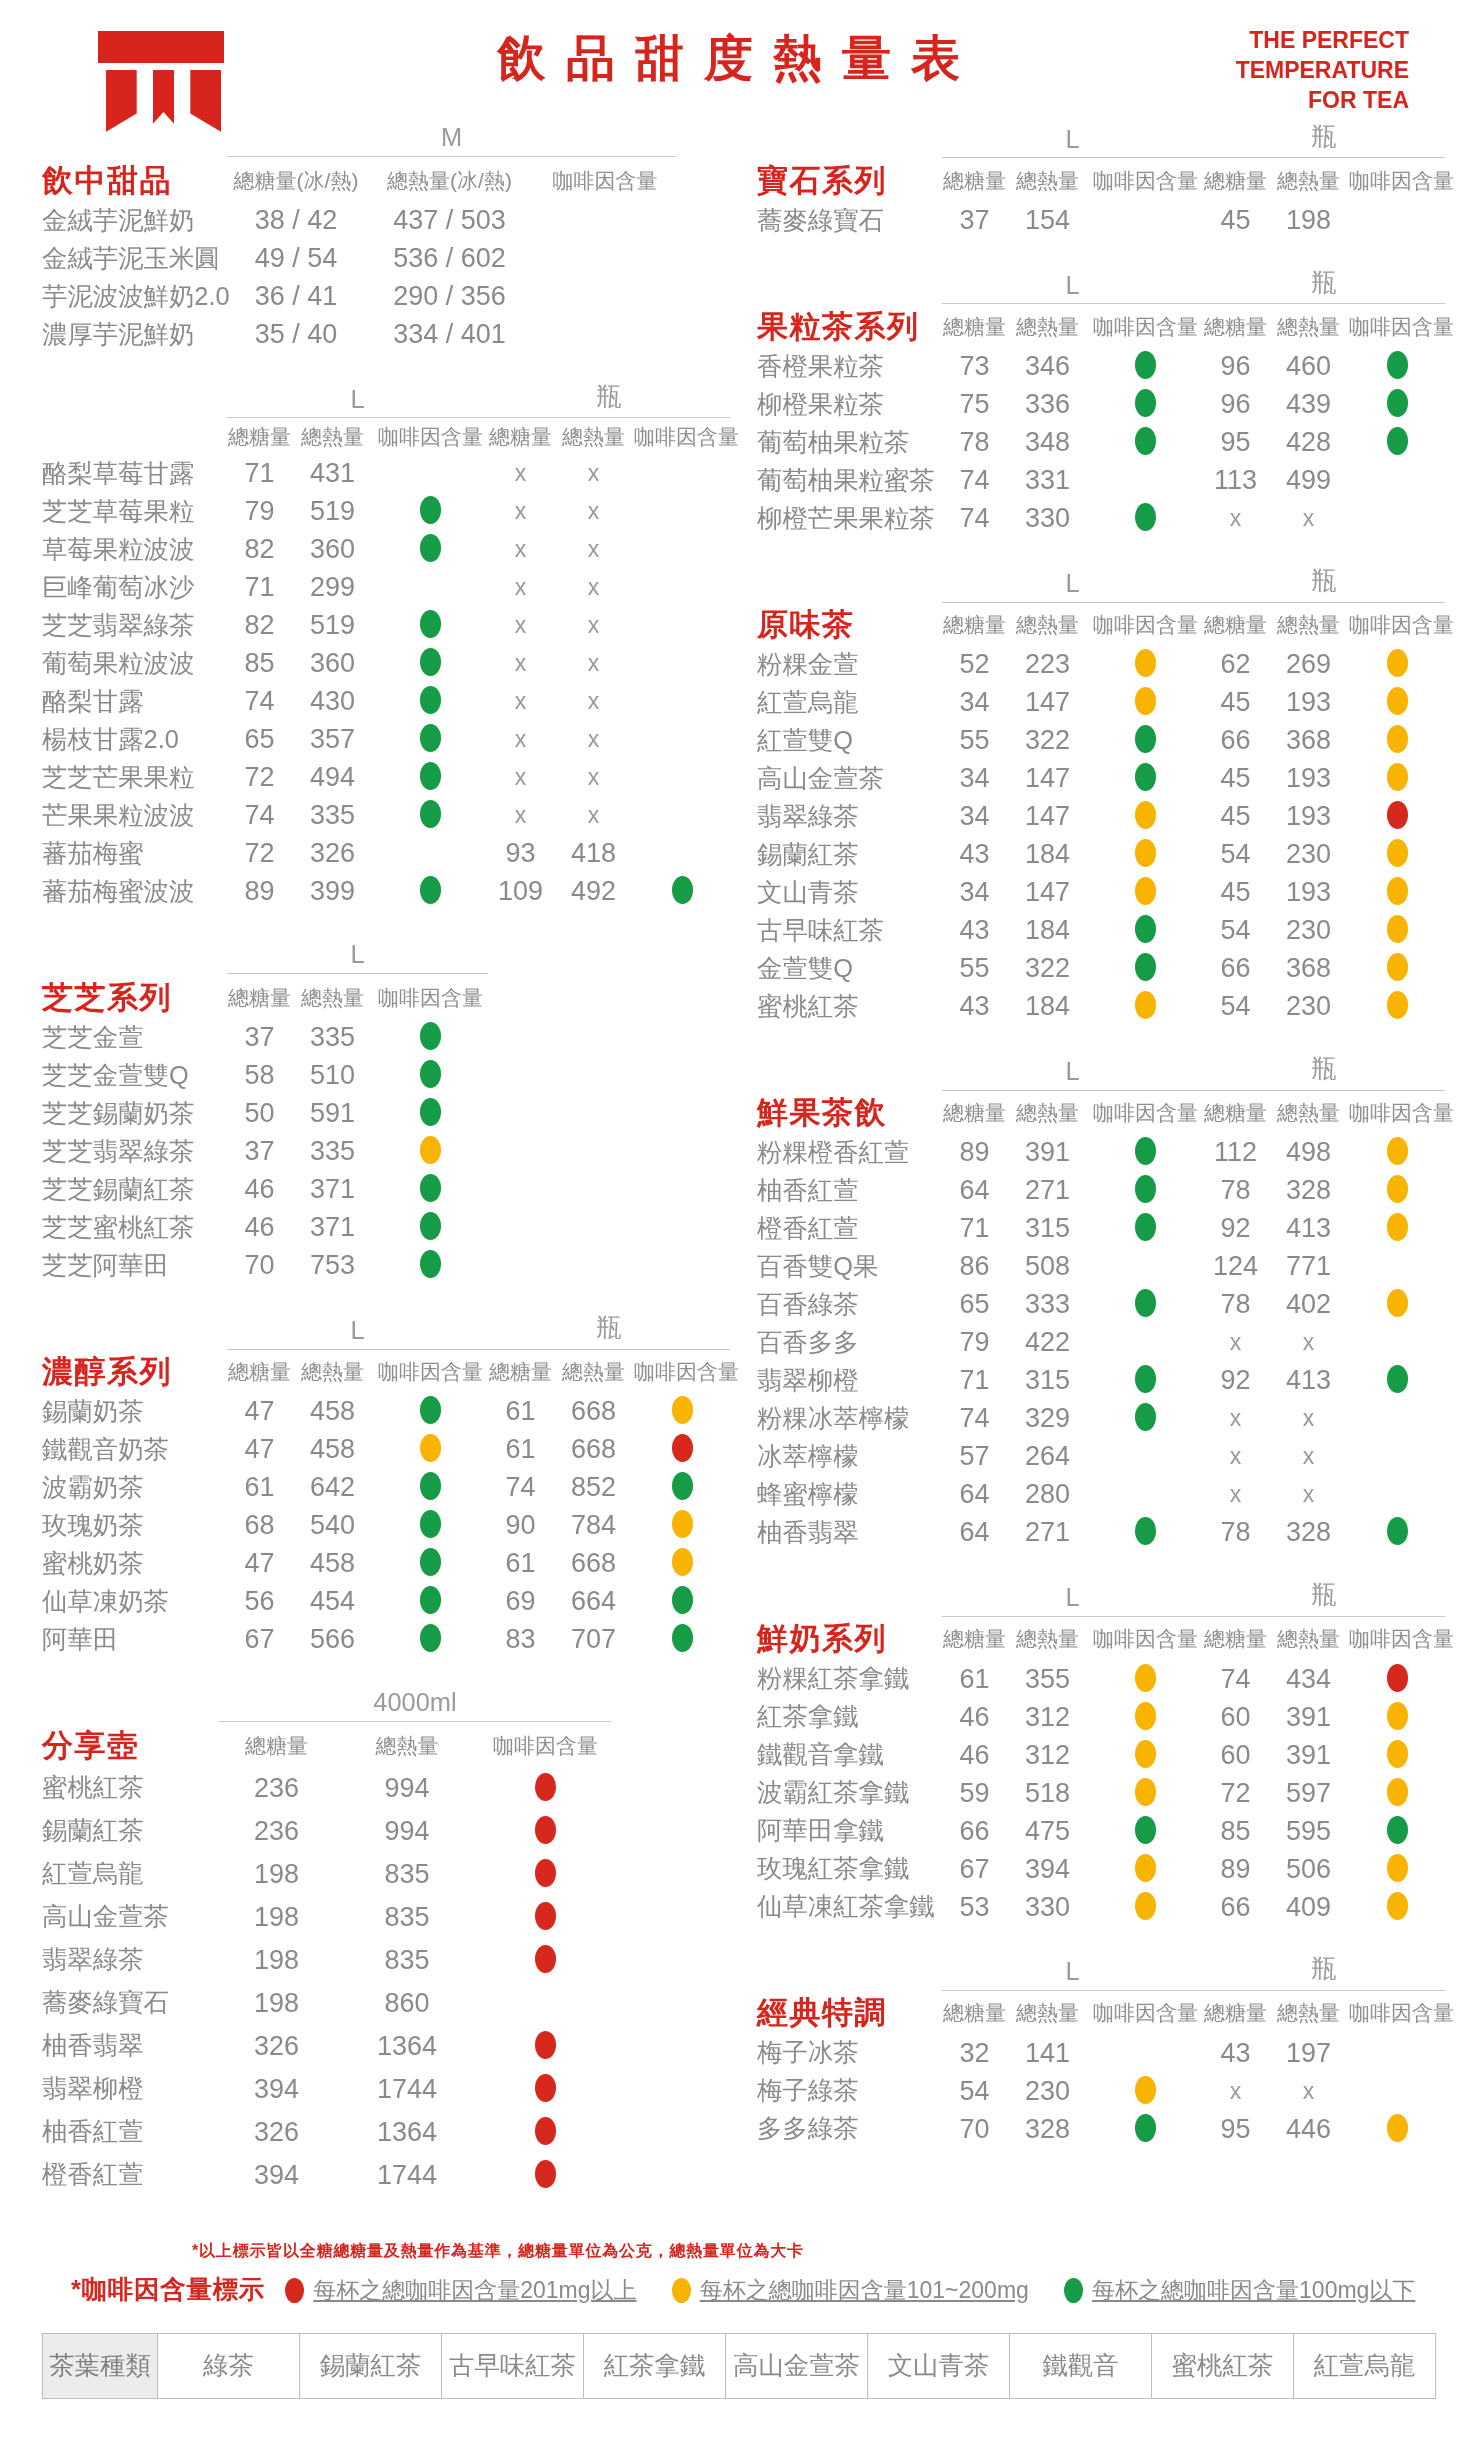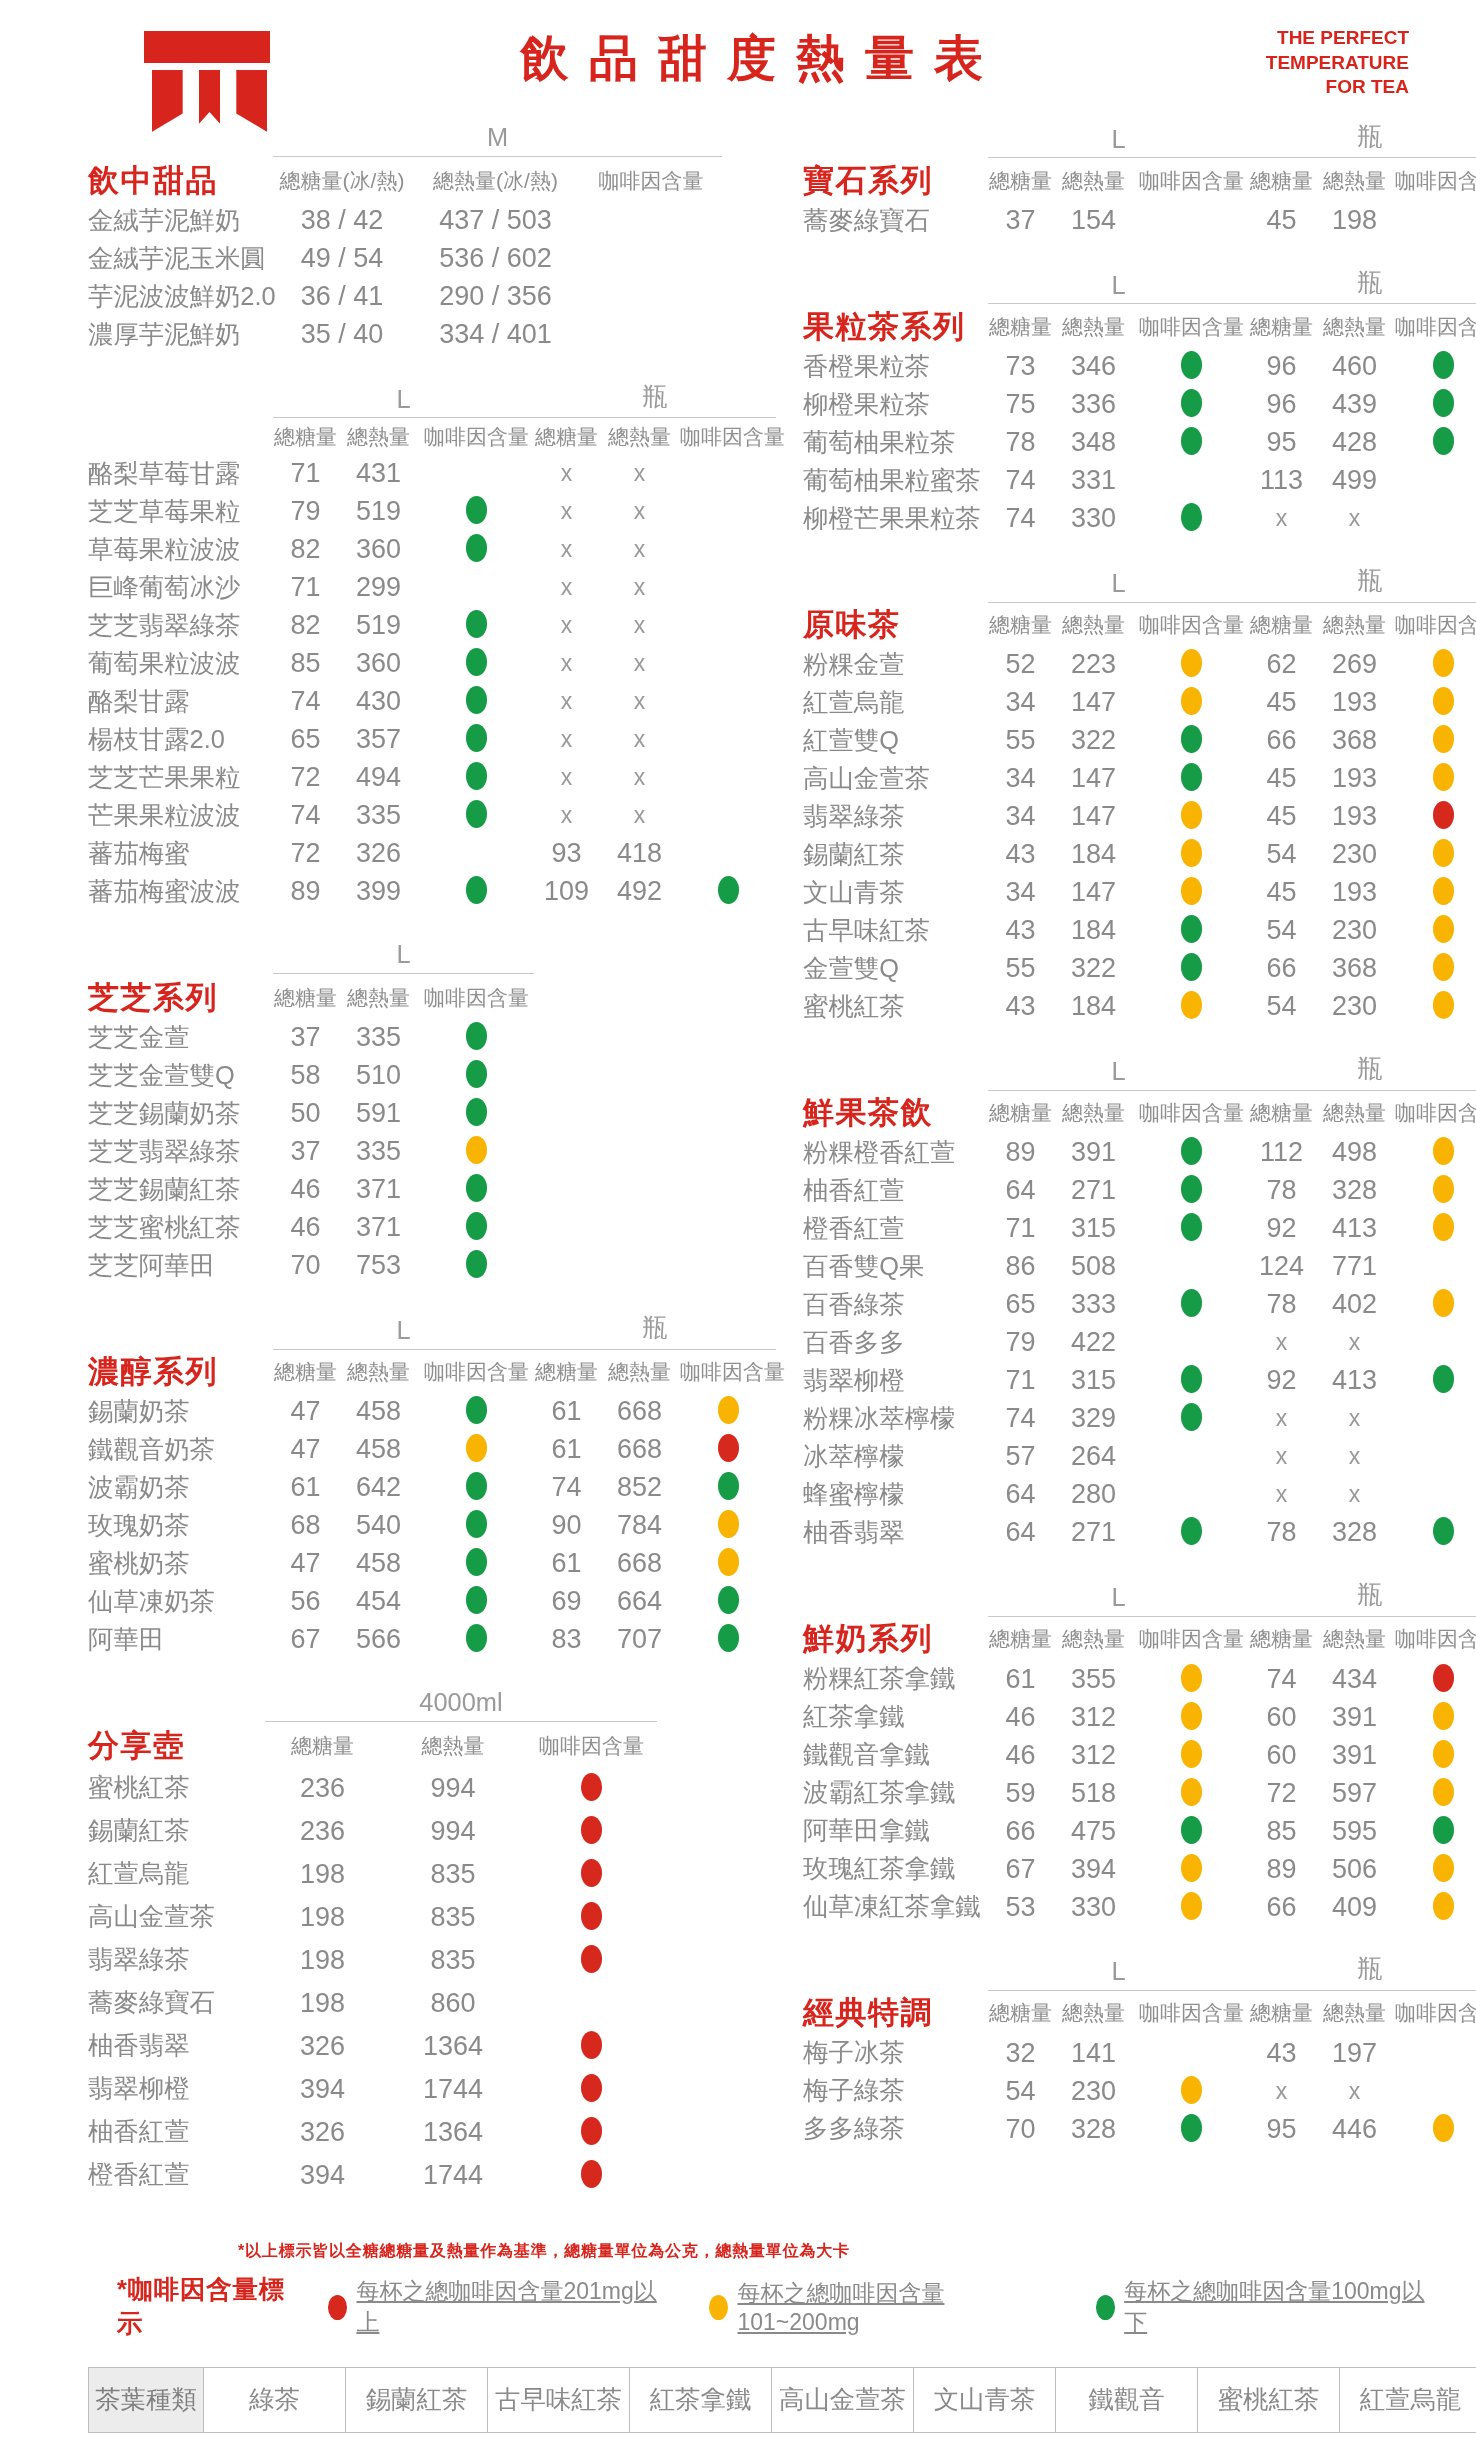--- a/index.html
+++ b/index.html
@@ -2,34 +2,34 @@
 <html style="--red: #d7251d; --red-dot: #d7281e; --green: #169b47; --yellow: #f8b400;font-size:12.3px"><head>
 <meta charset="utf-8">
 <style>
   :root{
     --red:#d7251d; --red-dot:#d7281e; --green:#169b47; --yellow:#f8b400;
     --gray-text:#8a8a8a; --gray-head:#8f8f8f; --line:#c9c9c9;
   }
   *{box-sizing:border-box;}
   html,body{margin:0;padding:0;background:#fff;}
   body{width:1477px;height:2462px;font-family:"Liberation Sans","DejaVu Sans",sans-serif;overflow:hidden;}
-  .page{position:relative;width:1477px;height:2462px;background:#fff;padding-left:46px;}
+  .page{position:relative;width:1477px;height:2462px;background:#fff;}
 
   
   .header{position:relative;height:115px;}
   .logo{position:absolute;left:98px;top:31px;width:131px;height:102px;}
   .logo-top{width:126px;height:32px;background:var(--red);}
   .logo-bars{display:flex;margin-top:7px;padding:0 7.7px;justify-content:space-between;height:62px;}
   .bar-l{width:31px;height:62px;background:var(--red);clip-path:polygon(0 0,100% 0,100% 70%,0 100%);}
   .bar-m{width:21.5px;height:54px;background:var(--red);clip-path:polygon(0 0,100% 0,100% 100%,50% 78%,0 100%);}
   .bar-r{width:31px;height:62px;background:var(--red);clip-path:polygon(0 0,100% 0,100% 100%,0 70%);}
   .title{position:absolute;left:0;right:0;top:26px;text-align:center;color:var(--red);
          font-size:49px;font-weight:bold;letter-spacing:20px;}
   .tagline{position:absolute;right:68px;top:26px;text-align:right;color:var(--red);
-           font-size:19px;font-weight:bold;line-height:1.3;white-space:pre-line;}
+           font-size:23px;font-weight:bold;line-height:1.3;white-space:pre-line;}
 
   
   .columns{display:flex;gap:27px;padding:0 42px;margin-top:4.6px;align-items:flex-start;}
   .col{width:688px;display:flex;flex-direction:column;}
   .section{margin-bottom:26px;}
   .grid-row{display:grid;align-items:center;}
   .layout-lb{grid-template-columns:185px 65px 81px 115px 65px 81px 96px;}
   .layout-m{grid-template-columns:185px 138px 169px 142px;}
   .layout-pot{grid-template-columns:177px 115px 146px 131px;}
   .size-row{height:37px;align-items:end;}

